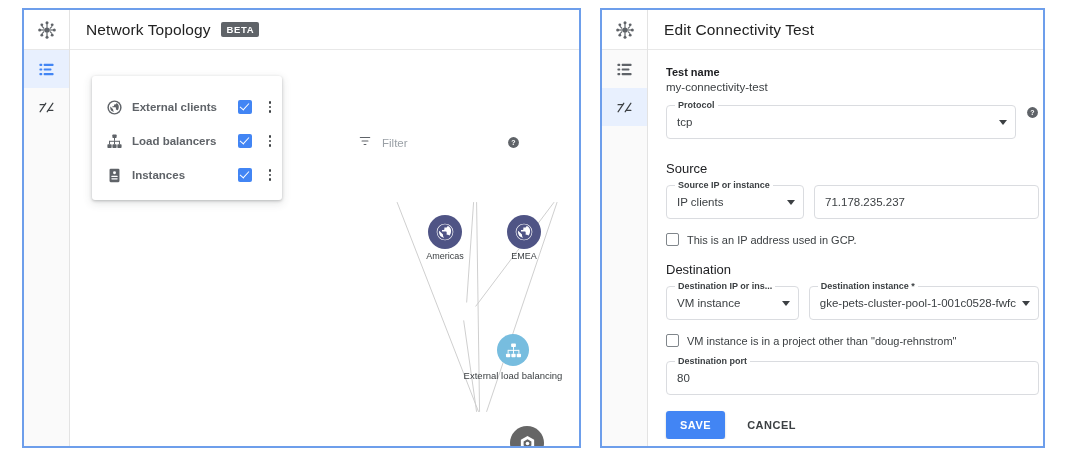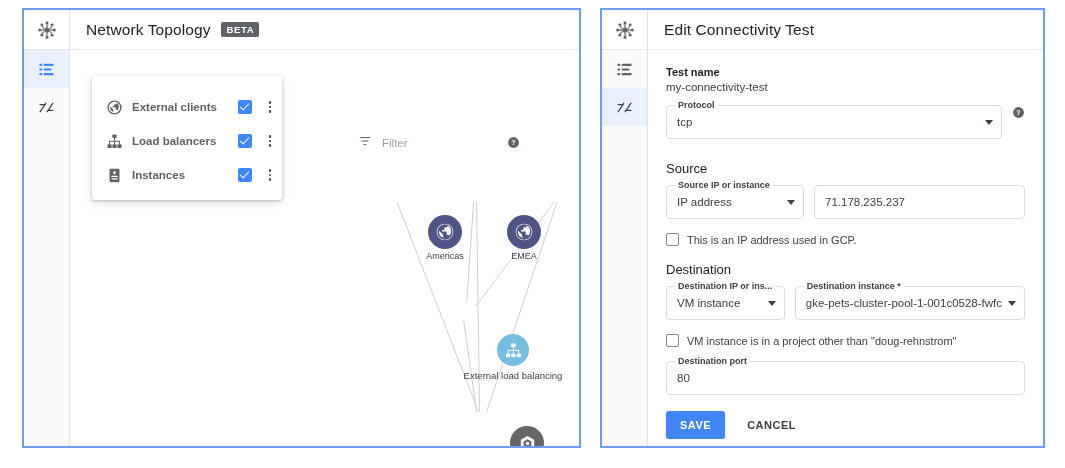--- a/index.html
+++ b/index.html
@@ -135,21 +135,21 @@
     top: 36px; left: 50%;
     transform: translateX(-50%);
     font-size: 9px;
     color: #3c4043;
     white-space: nowrap;
   }
   .node-label.wide { font-size: 9.5px; }
 
   
   #test-panel { left: 600px; top: 8px; width: 445px; height: 440px; }
-  .form-area { padding: 16px 18px 0 18px; overflow:hidden; }
+  .form-area { padding: 16px 4px 0 18px; overflow:hidden; }
   .lbl-strong { font-size: 11px; font-weight: bold; color: #202124; }
   .val-plain { font-size: 11.5px; color: #3c4043; margin-top: 3px; }
   .section-title { font-size: 13px; color: #202124; margin-bottom: 2px;}
 
   .field {
     position: relative;
     border: 1px solid #dadce0;
     border-radius: 4px;
     height: 34px;
     display: flex; align-items: center;
@@ -513,21 +513,21 @@
               <text x="12" y="16.6" text-anchor="middle" font-family="Liberation Sans, sans-serif" font-size="13" font-weight="bold" fill="#ffffff">?</text>
             </svg>
           </span>
         </div>
 
         <div class="section-title" style="margin-top:22px;">Source</div>
 
         <div class="row" style="margin-top:9px;">
           <div class="field" style="width:138px;">
             <span class="legend-float">Source IP or instance</span>
-            <span class="fval">IP address</span>
+            <span class="fval">IP clients</span>
             <span class="caret"></span>
           </div>
           <div class="field" style="flex:1 1 auto;">
             <span class="fval">71.178.235.237</span>
           </div>
         </div>
 
         <div class="chk-row" style="margin-top:14px;">
           <span class="chk-box"></span>
           <span class="chk-label">This is an IP address used in GCP.</span>

